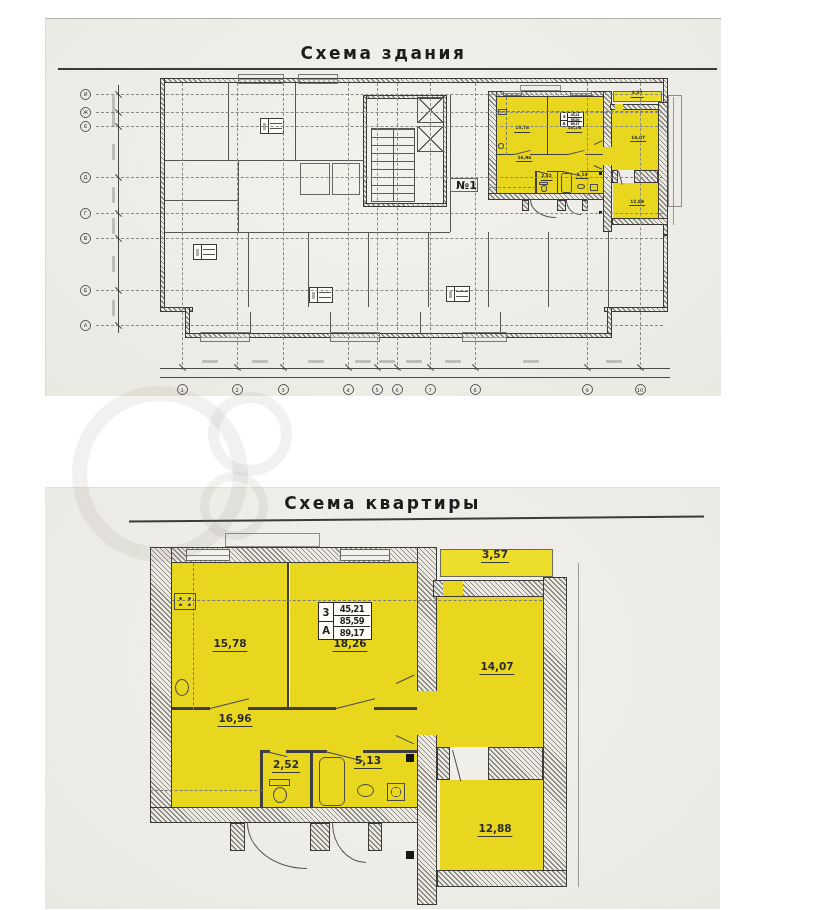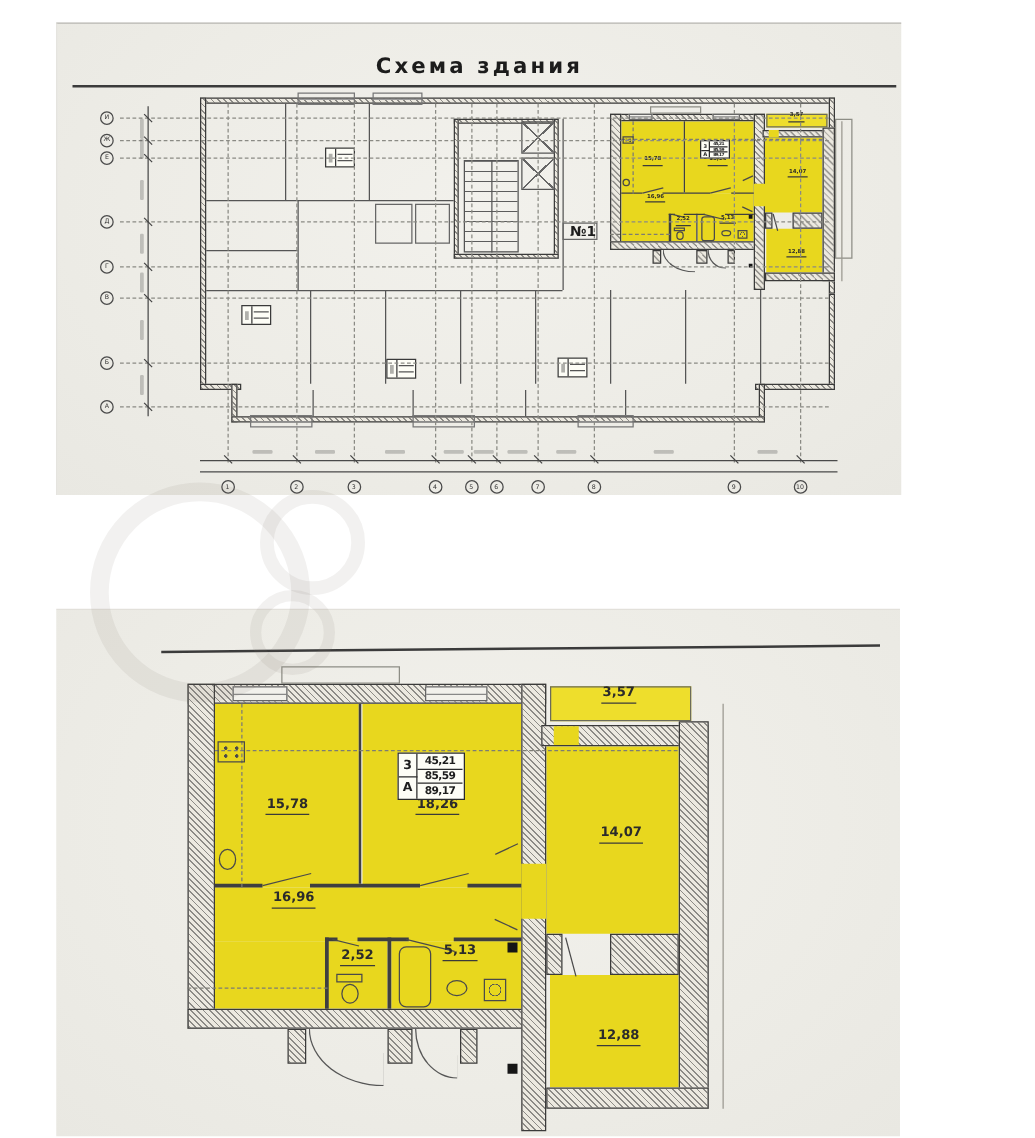--- a/index.html
+++ b/index.html
@@ -31,20 +31,21 @@
 <body>
 
 <div class="page">
 
   <div class="paper" id="paper1">
     <div class="ptitle">Схема здания</div>
     <div class="trule" id="rule1"></div>
   </div>
 
   <div class="paper" id="paper2">
+    <div class="ptitle">Схема квартиры</div>
     <div class="trule" id="rule2"></div>
   </div>
 
   <div id="bcanvas">
       <div style="left: 160px; top: 78px; width: 508px; height: 5px; background: repeating-linear-gradient(45deg, rgba(45, 45, 45, 0.5) 0px, rgba(45, 45, 45, 0.5) 1px, rgba(0, 0, 0, 0) 1px, rgba(0, 0, 0, 0) 3.5px), rgb(236, 233, 224); border: 1px solid rgb(58, 58, 58); box-sizing: border-box; position: absolute;"></div>
       <div style="left: 160px; top: 78px; width: 5px; height: 234px; background: repeating-linear-gradient(45deg, rgba(45, 45, 45, 0.5) 0px, rgba(45, 45, 45, 0.5) 1px, rgba(0, 0, 0, 0) 1px, rgba(0, 0, 0, 0) 3.5px), rgb(236, 233, 224); border: 1px solid rgb(58, 58, 58); box-sizing: border-box; position: absolute;"></div>
       <div style="left: 663px; top: 78px; width: 5px; height: 157px; background: repeating-linear-gradient(45deg, rgba(45, 45, 45, 0.5) 0px, rgba(45, 45, 45, 0.5) 1px, rgba(0, 0, 0, 0) 1px, rgba(0, 0, 0, 0) 3.5px), rgb(236, 233, 224); border: 1px solid rgb(58, 58, 58); box-sizing: border-box; position: absolute;"></div>
       <div style="left: 663px; top: 235px; width: 5px; height: 77px; background: repeating-linear-gradient(45deg, rgba(45, 45, 45, 0.5) 0px, rgba(45, 45, 45, 0.5) 1px, rgba(0, 0, 0, 0) 1px, rgba(0, 0, 0, 0) 3.5px), rgb(236, 233, 224); border: 1px solid rgb(58, 58, 58); box-sizing: border-box; position: absolute;"></div>
       <div style="left: 160px; top: 307px; width: 33px; height: 5px; background: repeating-linear-gradient(45deg, rgba(45, 45, 45, 0.5) 0px, rgba(45, 45, 45, 0.5) 1px, rgba(0, 0, 0, 0) 1px, rgba(0, 0, 0, 0) 3.5px), rgb(236, 233, 224); border: 1px solid rgb(58, 58, 58); box-sizing: border-box; position: absolute;"></div>
       <div style="left: 604px; top: 307px; width: 64px; height: 5px; background: repeating-linear-gradient(45deg, rgba(45, 45, 45, 0.5) 0px, rgba(45, 45, 45, 0.5) 1px, rgba(0, 0, 0, 0) 1px, rgba(0, 0, 0, 0) 3.5px), rgb(236, 233, 224); border: 1px solid rgb(58, 58, 58); box-sizing: border-box; position: absolute;"></div>

